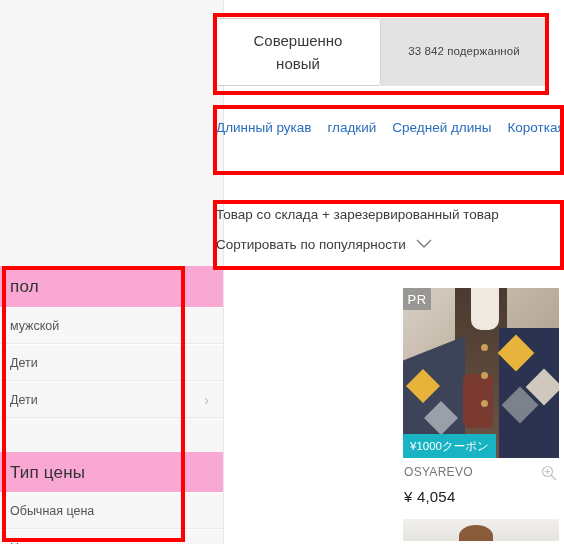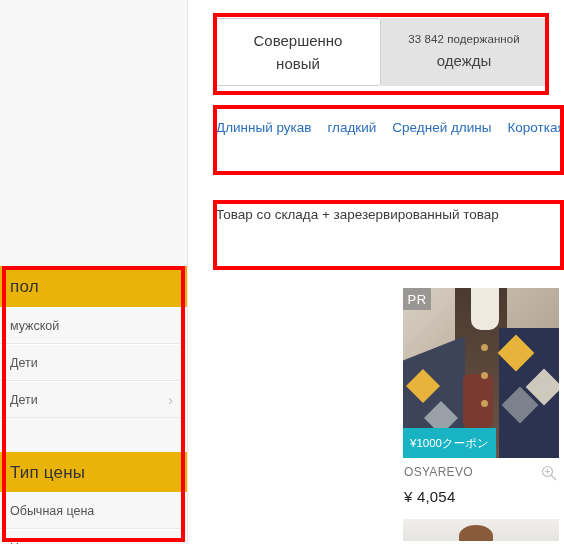--- a/index.html
+++ b/index.html
@@ -7,22 +7,22 @@
     width: 564px; height: 544px;
     font-family: "Liberation Sans", "DejaVu Sans", sans-serif;
     background: #ffffff;
     overflow: hidden;
   }
   #page { position: relative; width: 564px; height: 544px; background:#fff; }
 
   
   #sidebar {
     position: absolute; left: 0; top: 0;
-    width: 188px; height: 544px;
-    background: #eab308;
+    width: 224px; height: 544px;
+    background: #f9a8d4;
     border-right: 1px solid #e6e6e6;
   }
   .side-section { width: 100%; }
   .side-heading {
     font-size: 17px; color: #333; padding: 12px 10px 10px 10px;
     line-height: 1.1; letter-spacing: .2px;
   }
   .side-row {
     font-size: 12.5px; color: #555;
     padding: 11px 10px; border-top: 1px solid #ffffff;
@@ -68,21 +68,21 @@
   .thumb {
     width: 156px; height: 170px; position: relative; overflow: hidden; background:#efefef;
   }
   .thumb.h2 { height: 22px; }
   .pr-badge {
     position: absolute; left: 0; top: 0; width: 28px; height: 22px;
     background: rgba(130,130,130,.72); color: #fff; font-size: 13px;
     display: flex; align-items: center; justify-content: center; letter-spacing: .5px; z-index: 4;
   }
   .coupon {
-    position: absolute; left: 0; bottom: 0; height: 30px; padding: 0 7px;
+    position: absolute; left: 0; bottom: 0; height: 24px; padding: 0 7px;
     background: #18b4c4; color: #fff; font-size: 11.5px;
     display: flex; align-items: center; z-index: 4; white-space: nowrap;
   }
   .meta { display: flex; align-items: flex-start; justify-content: space-between; padding: 7px 2px 0 1px; }
   .brand { font-size: 12px; color: #777; letter-spacing: .3px; }
   .price { font-size: 15px; color: #222; padding: 3px 1px 0 1px; letter-spacing: .2px; }
   .mag { opacity: .5; }
 
   
   .img-a { position:absolute; inset:0; background:
@@ -130,30 +130,37 @@
 
   <div id="content">
 
     <div id="tabs-wrap">
       <div class="tab active">
         <span class="cword">Совершенно</span>
         <span class="cword">новый</span>
       </div>
       <div class="tab inactive">
         <span class="count">33 842 подержанной</span>
-        <span class="cword">одежды</span>
       </div>
     </div>
 
     <div id="filter-links">
       <a href="#">Длинный рукав</a><a href="#">гладкий</a><a href="#">Средней длины</a><a href="#">Короткая длина</a>
     </div>
 
     <div id="sort-area">
       <div class="sort-line">Товар со склада + зарезервированный товар</div>
+      <div class="sort-line">
+        <span>Сортировать по популярности</span>
+        <span class="caret">
+          <svg width="16" height="10" viewBox="0 0 16 10">
+              <path d="M1 1 L8 8 L15 1" fill="none" stroke="#777" stroke-width="1.3"></path>
+            </svg>
+        </span>
+      </div>
     </div>
 
     <div id="grid">
 
       <div class="prow">
 
         <div class="card">
           <div class="thumb">
             <div class="img-a" style="background:linear-gradient(135deg,#d9d2c8 0%,#c3b6a6 35%,#9a8e7e 100%)"></div>
 

